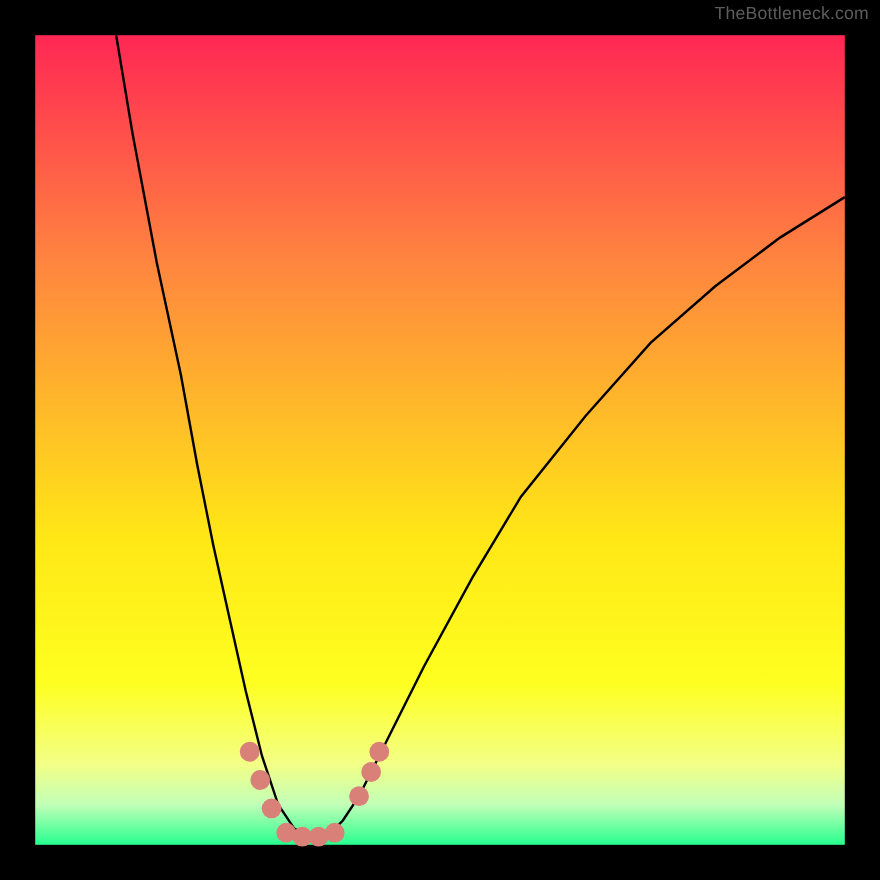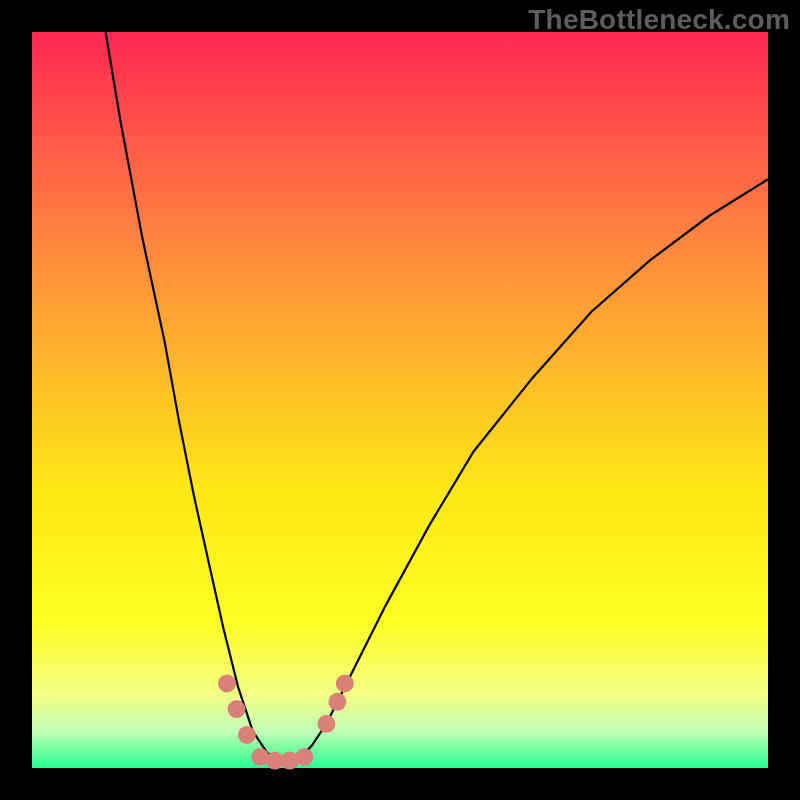--- a/index.html
+++ b/index.html
@@ -14,22 +14,22 @@
   .frame {
     position: absolute;
     top: 0; left: 0;
     width: 800px; height: 800px;
     background: #000;
   }
   .watermark {
     position: absolute;
     top: 4px;
     right: 10px;
-    font-size: 28px;
-    font-weight: 700;
+    font-size: 16px;
+    font-weight: 400;
     color: #5d5d5d;
     letter-spacing: 0.2px;
   }
   svg {
     position: absolute;
     top: 0; left: 0;
   }
 </style>
 </head>
 <body>

